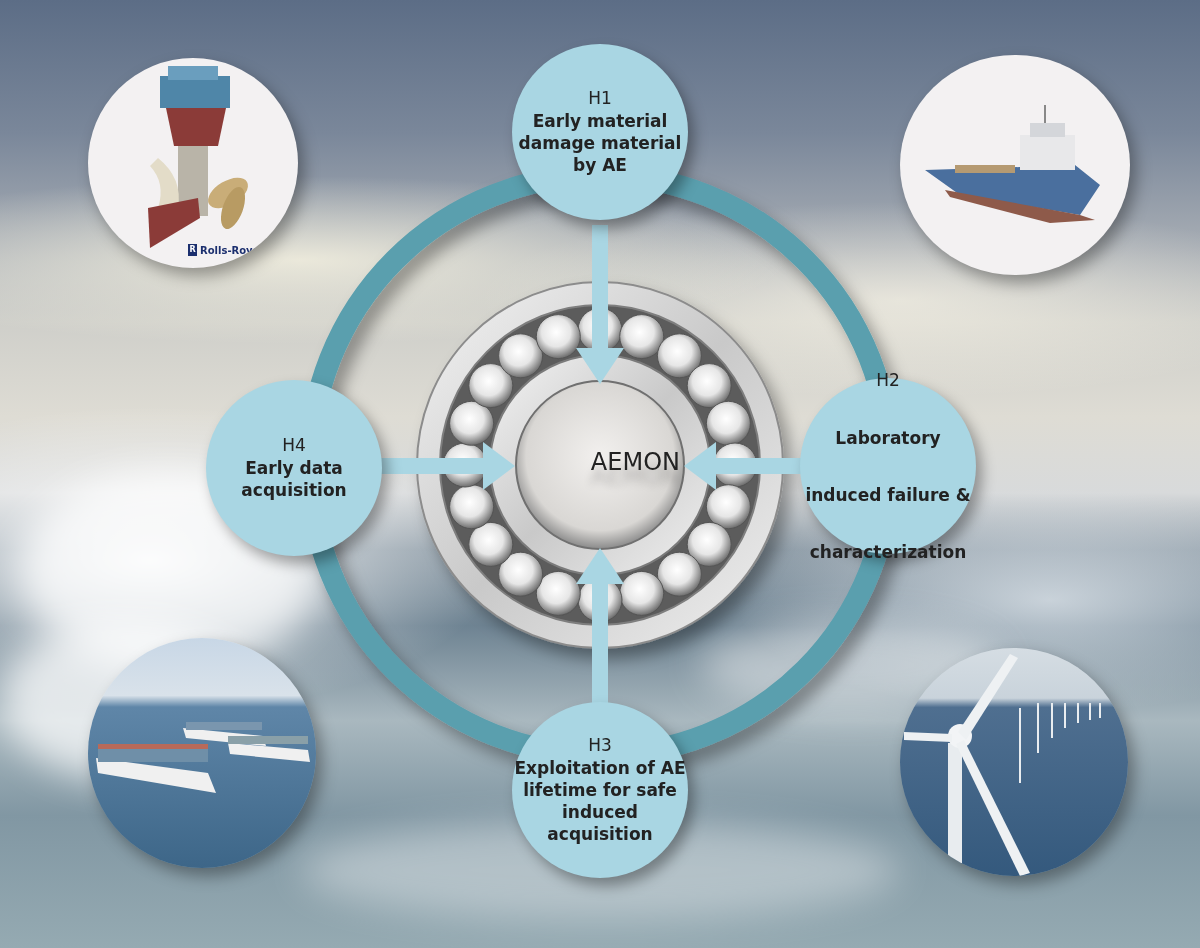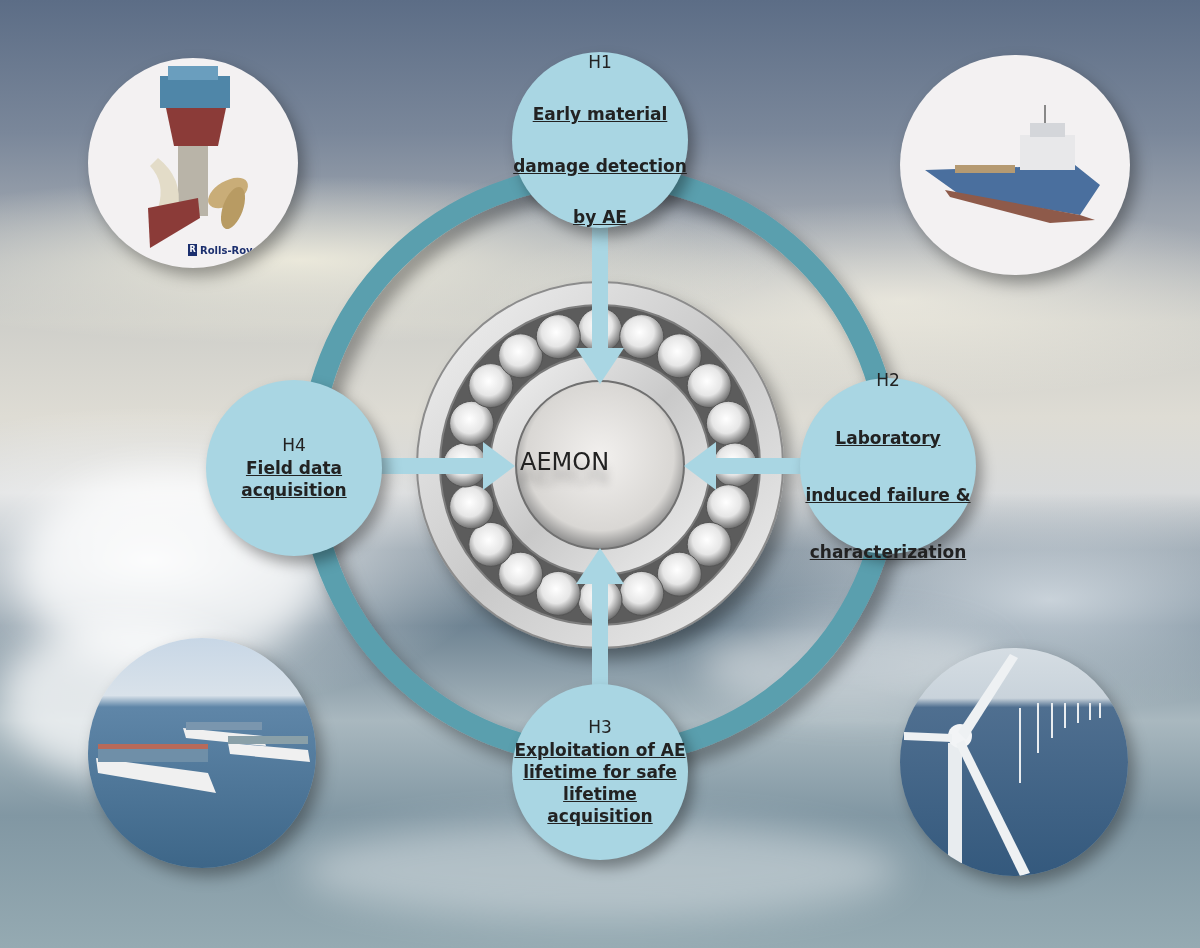--- a/index.html
+++ b/index.html
@@ -10,22 +10,22 @@
       radial-gradient(ellipse 600px 140px at 900px 300px, rgba(255,250,235,0.6), rgba(255,250,235,0) 70%),
       radial-gradient(ellipse 500px 220px at 150px 560px, rgba(255,255,255,0.9), rgba(255,255,255,0) 70%),
       radial-gradient(ellipse 450px 160px at 1050px 600px, rgba(235,240,245,0.7), rgba(235,240,245,0) 70%),
       linear-gradient(to bottom, #5c6d86 0%, #7a879a 14%, #a7adb4 26%, #cfcfca 34%, #dedcd4 44%, #d8dadb 52%, #8e9ca7 58%, #6e8392 66%, #a9b8bf 76%, #8197a3 86%, #95aab2 100%);
   }
   .foam { position:absolute; border-radius:50%; filter:blur(18px); background:rgba(255,255,255,0.7); }
   svg.main { position:absolute; left:0; top:0; }
   .node { position:absolute; width:176px; height:176px; border-radius:50%; background:#a9d6e3;
     box-shadow: 6px 8px 14px rgba(0,0,0,0.35); display:flex; flex-direction:column; align-items:center; justify-content:center; text-align:center; color:#222; }
   .node .code { font-size:17px; font-weight:normal; margin-bottom:2px; }
-  .node .lbl { font-size:17px; font-weight:bold; line-height:22px;text-decoration:underline; }
-  .center-label { position:absolute; left:520px; top:448px; width:160px; text-align:left; font-size:24px; color:#222; text-shadow: 0 14px 8px rgba(0,0,0,0.25); }
+  .node .lbl { font-size:17px; font-weight:bold; line-height:22px; }
+  .center-label { position:absolute; left:520px; top:448px; width:160px; text-align:right; font-size:24px; color:#222; text-shadow: 0 14px 8px rgba(0,0,0,0.25); }
   .photo { position:absolute; border-radius:50%; overflow:hidden; box-shadow: 6px 8px 16px rgba(0,0,0,0.35); }
   .photo.white { background:#f3f1f2; }
   .rr-logo { position:absolute; font-size:10px; font-weight:bold; color:#1b2f6e; display:flex; align-items:center; gap:3px; }
   .rr-logo .badge { width:9px; height:12px; background:#1b2f6e; color:#fff; font-size:8px; line-height:12px; text-align:center; }
 </style>
 </head>
 <body>
 
 <div class="bg"></div>
 <div class="foam" style="left:20px;top:470px;width:300px;height:200px;"></div>
@@ -106,45 +106,45 @@
 
     <g>
       <rect x="714" y="458" width="90" height="16"></rect>
       <polygon points="716,442 716,490 684,466"></polygon>
     </g>
   </g>
 </svg>
 
 <div class="center-label">AEMON</div>
 
-<div class="node" style="left:512px;top:52px;justify-content:space-between;">
+<div class="node" style="left:512px;top:44px;">
   <div class="code">H1</div>
   <div class="lbl">Early material</div>
-  <div class="lbl">damage detection</div>
+  <div class="lbl">damage material</div>
   <div class="lbl">by AE</div>
 </div>
 
 <div class="node" style="left:800px;top:378px;gap:35px;">
   <div class="code">H2</div>
   <div class="lbl">Laboratory</div>
   <div class="lbl">induced failure &amp;</div>
   <div class="lbl">characterization</div>
 </div>
 
-<div class="node" style="left:512px;top:684px;">
+<div class="node" style="left:512px;top:702px;">
   <div class="code">H3</div>
   <div class="lbl">Exploitation of AE</div>
   <div class="lbl">lifetime for safe</div>
-  <div class="lbl">lifetime</div>
+  <div class="lbl">induced</div>
   <div class="lbl">acquisition</div>
 </div>
 
 <div class="node" style="left:206px;top:380px;">
   <div class="code">H4</div>
-  <div class="lbl">Field data</div>
+  <div class="lbl">Early data</div>
   <div class="lbl">acquisition</div>
 </div>
 
 <div class="photo white" style="left:88px;top:58px;width:210px;height:210px;">
   <svg width="210" height="210" viewBox="0 0 210 210">
     <rect x="72" y="18" width="70" height="32" fill="#4f86a8"></rect>
     <rect x="80" y="8" width="50" height="14" fill="#6a9ebe"></rect>
     <polygon points="78,50 138,50 130,88 86,88" fill="#8b3b38"></polygon>
     <rect x="90" y="88" width="30" height="70" fill="#b9b4a8"></rect>
     <path d="M70 100 Q95 120 90 150 L70 150 Q78 125 62 108 Z" fill="#e3dcc8"></path>

